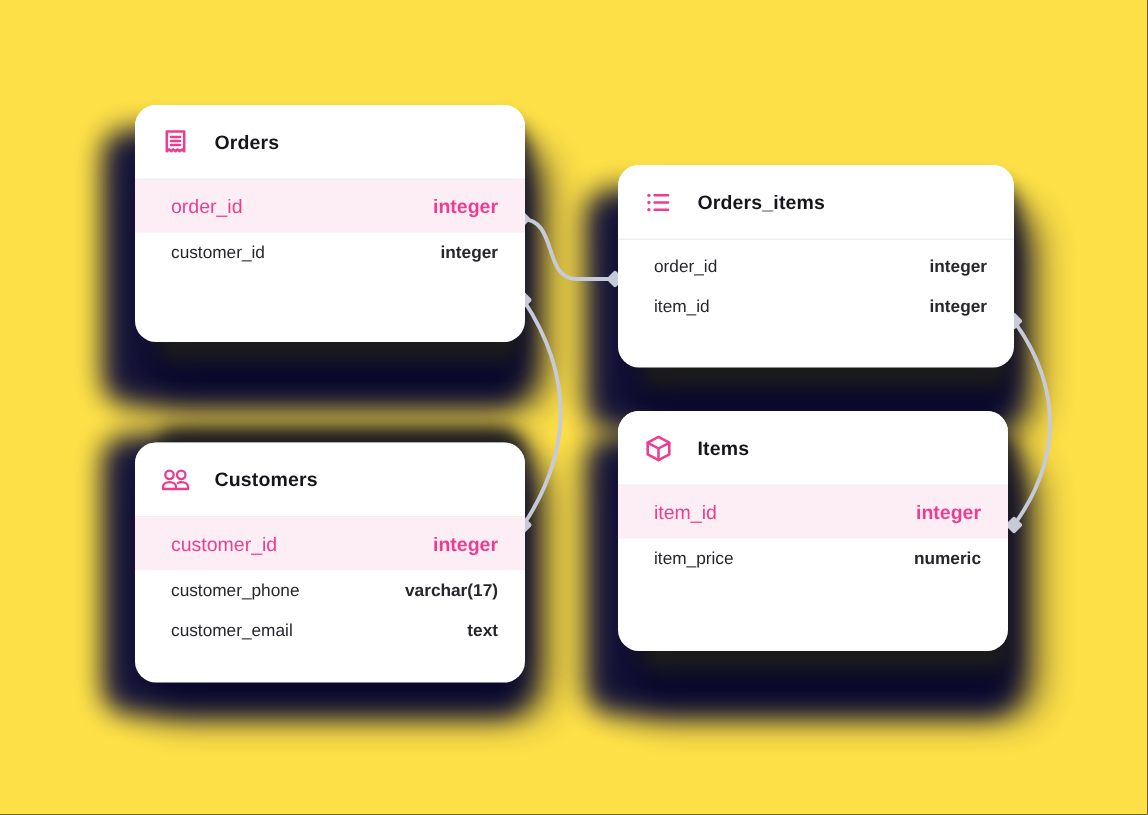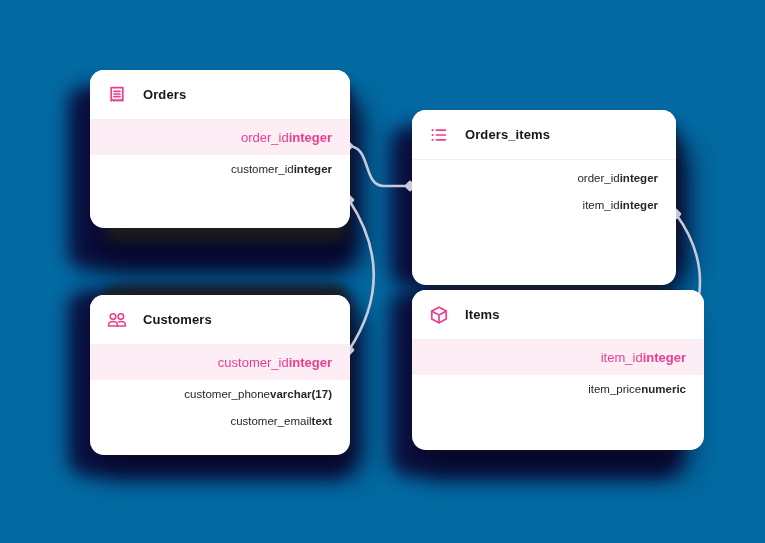--- a/index.html
+++ b/index.html
@@ -5,21 +5,21 @@
   * { box-sizing: border-box; margin:0; padding:0; }
   html, body {
     width:765px; height:543px;
     background:#000000;
     font-family:"Liberation Sans", sans-serif;
     overflow:hidden;
   }
   #canvas {
     position:relative;
     width:765px; height:543px;
-    background:#0369a1;
+    background:#fde047;
   }
 
   
   .glow {
     position:absolute;
     border-radius:18px;
     background:#0b0b3a;
     filter:blur(9px);
     opacity:.95;
     z-index:1;
@@ -89,21 +89,21 @@
   }
   .divider {
     height:1px;
     background:#f0f0f3;
     margin:0 0 0 0;
   }
   .rows { padding-bottom:9px; }
   .row {
     display:flex;
     align-items:center;
-    justify-content:flex-end;
+    justify-content:space-between;
     height:27px;
     padding:0 18px 0 24px;
     font-size:11.5px;
   }
   .row .fname { color:#26262d; }
   .row .ftype { color:#26262d;font-weight:bold; }
   .row.hl {
     background:#fdeef5;
     height:35px;
   }
@@ -162,21 +162,21 @@
           <div class="row hl">
             <span class="fname">order_id</span>
             <span class="ftype">integer</span>
           </div>
           <div class="row">
             <span class="fname">customer_id</span>
             <span class="ftype">integer</span>
           </div>
         </div>
       </div>
-      <div class="card" style="left: 412px; top: 110px; width: 264px; height: 175px;">
+      <div class="card" style="left: 412px; top: 110px; width: 264px; height: 135px;">
         <div class="card-header">
           <span class="ico">
             <svg width="20" height="20" viewBox="0 0 20 20">
               <path stroke="#ec3d90" fill="none" stroke-width="1.7" stroke-linecap="round" stroke-linejoin="round" d="M7.4 5.2 h9 M7.4 10 h9 M7.4 14.8 h9"></path>
               <circle cx="3.6" cy="5.2" r="1.1" fill="#ec3d90" stroke="none"></circle>
               <circle cx="3.6" cy="10" r="1.1" fill="#ec3d90" stroke="none"></circle>
               <circle cx="3.6" cy="14.8" r="1.1" fill="#ec3d90" stroke="none"></circle>
             </svg>
           </span>
           <span class="card-title">Orders_items</span>
@@ -214,21 +214,21 @@
           <div class="row">
             <span class="fname">customer_phone</span>
             <span class="ftype">varchar(17)</span>
           </div>
           <div class="row">
             <span class="fname">customer_email</span>
             <span class="ftype">text</span>
           </div>
         </div>
       </div>
-      <div class="card" style="left: 412px; top: 274px; width: 292px; height: 160px; margin-top: 16px;">
+      <div class="card" style="left: 412px; top: 274px; width: 260px; height: 160px;">
         <div class="card-header">
           <span class="ico">
             <svg width="20" height="20" viewBox="0 0 20 20">
               <path stroke="#ec3d90" fill="none" stroke-width="1.7" stroke-linecap="round" stroke-linejoin="round" d="M10 2.2 L17.2 6.1 v7.8 L10 17.8 L2.8 13.9 V6.1 z"></path>
               <path stroke="#ec3d90" fill="none" stroke-width="1.7" stroke-linecap="round" stroke-linejoin="round" d="M2.9 6.2 L10 10 l7.1 -3.8 M10 10 v7.7"></path>
             </svg>
           </span>
           <span class="card-title">Items</span>
         </div>
         <div class="divider"></div>

